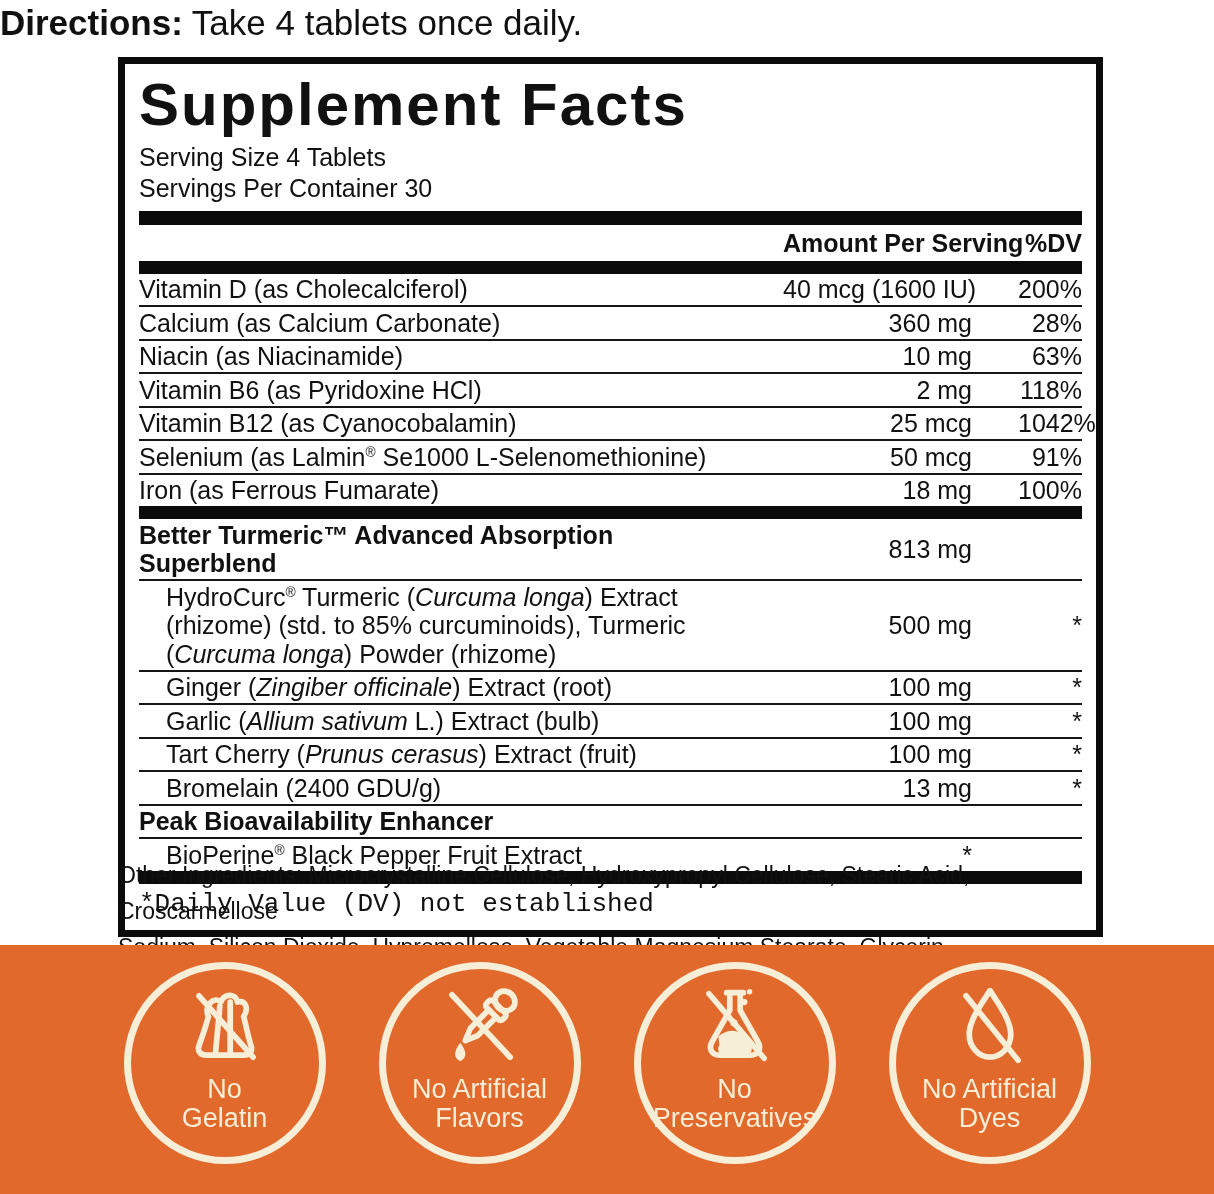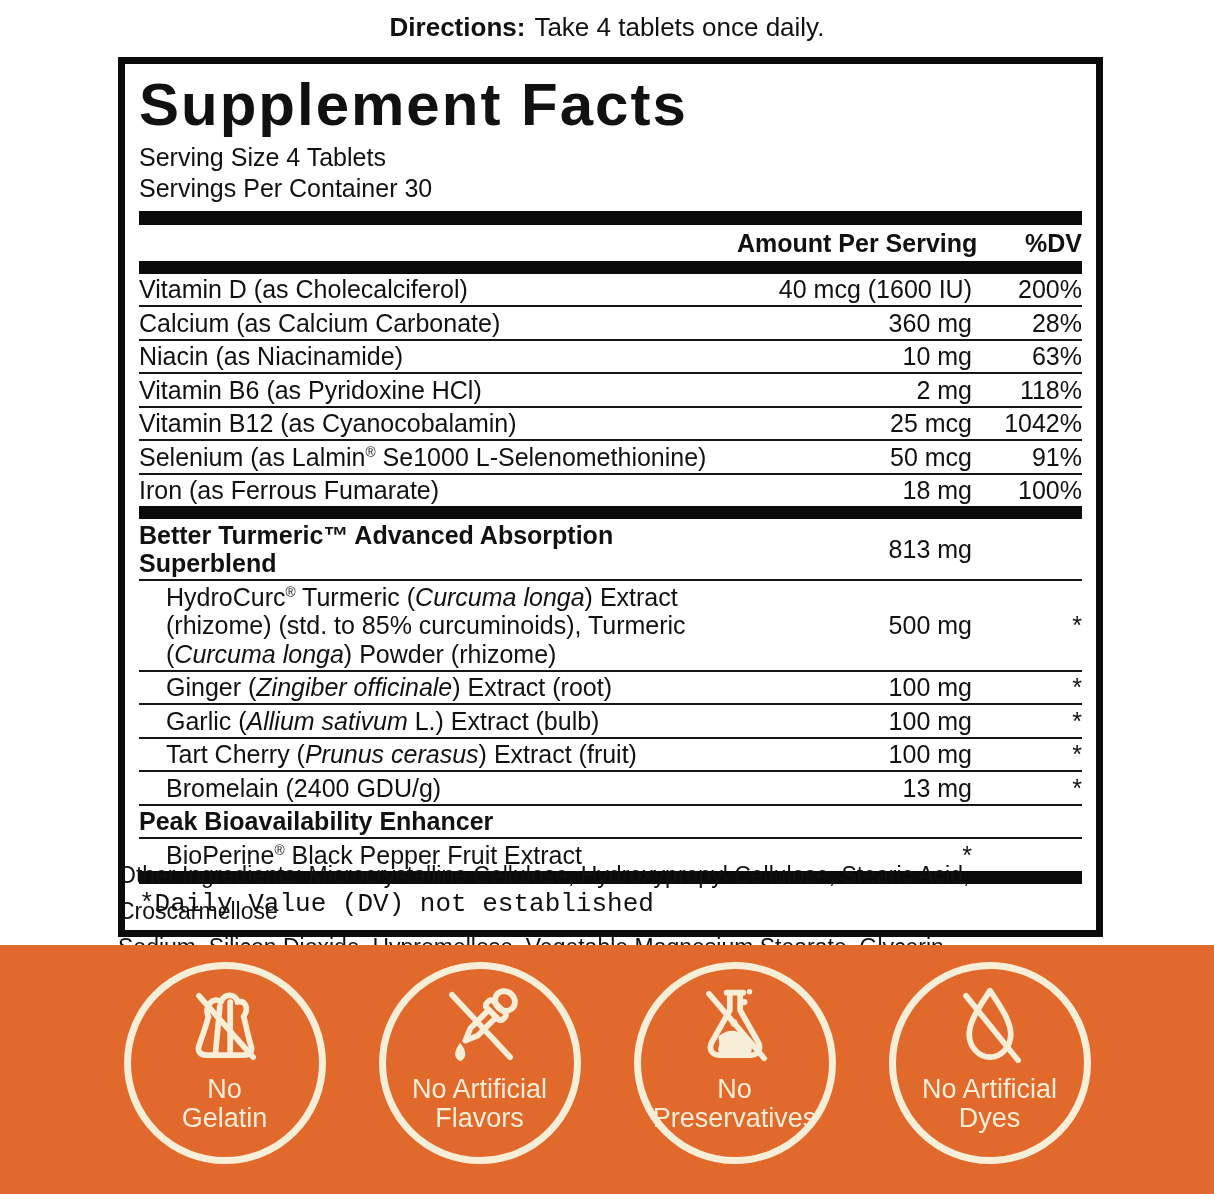--- a/index.html
+++ b/index.html
@@ -13,22 +13,22 @@
     width:1214px;height:1194px;position:relative;overflow:hidden;
     background:#ffffff;color:var(--ink);
     font-family:"Liberation Sans", sans-serif;
   }
   .b{font-weight:bold;}
   sup{font-size:0.55em;vertical-align:super;line-height:0;}
   em{font-style:italic;}
 
   
   .directions{
-    position:absolute;top:12px;left:0;width:100%;
-    text-align:center;font-size:26px;line-height:1.2;
+    position:absolute;top:2px;left:0;width:100%;
+    text-align:left;font-size:35px;line-height:1.2;
   }
   .directions .lab{font-weight:bold;margin-right:9px;}
 
   
   .panel{
     position:absolute;left:118px;top:57px;width:985px;
     box-sizing:border-box;border:7px solid var(--border);
     background:#fff;padding:5px 14px 11px 14px;
   }
   .title{
@@ -43,21 +43,21 @@
     display:grid;grid-template-columns:1fr 235px 110px;
     align-items:center;font-size:25px;
   }
   .hrow{padding:4px 0 3px 0;}
   .frow{
     padding:1.5px 0;min-height:28px;line-height:1.14;
     border-top:2px solid #161616;
   }
   #rows .frow:first-child{border-top:none;}
   #rows .bar + .frow{border-top:none;}
-  .camt,.cdv{text-align:right;white-space:nowrap;}
+  .camt,.cdv{text-align:right;white-space:nowrap;margin-left:46px;}
   .frow.bold .cname{font-weight:bold;}
   .frow.indent .cname{padding-left:27px;}
   .footnote{font-size:26px;padding-top:5px;font-family:Liberation Mono, monospace;}
 
   
   .other{
     position:absolute;left:118px;top:858px;width:965px;
     font-size:23px;line-height:1.56;
   }
 

